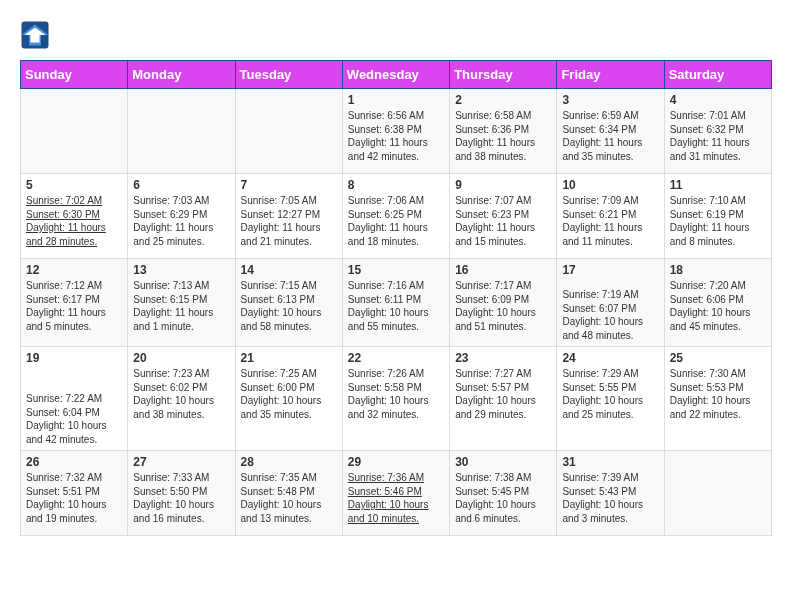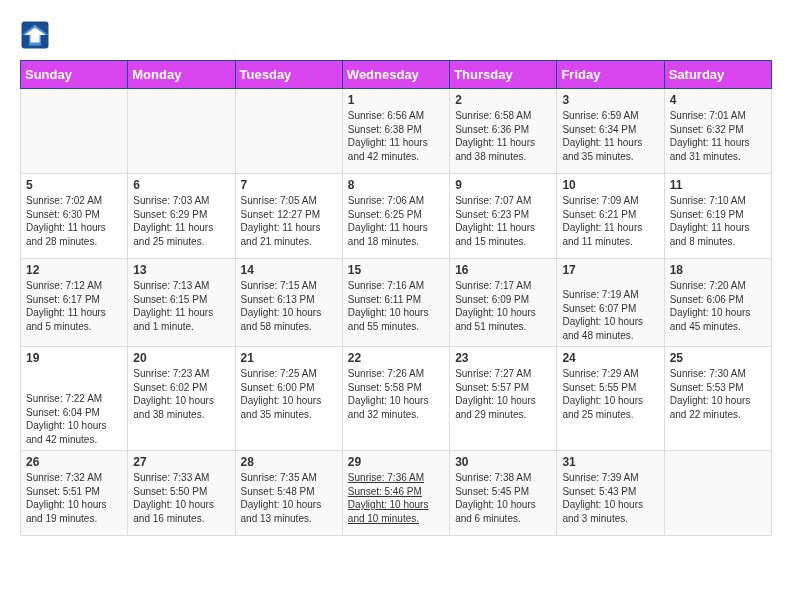--- a/index.html
+++ b/index.html
@@ -159,21 +159,21 @@
             <span class="day-num">4</span>
             <div class="day-info" style="white-space: pre-line;">Sunrise: 7:01 AM
 Sunset: 6:32 PM
 Daylight: 11 hours
 and 31 minutes.</div>
           </td>
         </tr>
         <tr>
           <td>
             <span class="day-num">5</span>
-            <div class="day-info" style="white-space: pre-line;">Sunrise: 7:02 AM
+            <div class="day-info" style="white-space: pre-line; text-decoration: underline;">Sunrise: 7:02 AM
 Sunset: 6:30 PM
 Daylight: 11 hours
 and 28 minutes.</div>
           </td>
           <td>
             <span class="day-num">6</span>
             <div class="day-info" style="white-space: pre-line;">Sunrise: 7:03 AM
 Sunset: 6:29 PM
 Daylight: 11 hours
 and 25 minutes.</div>

